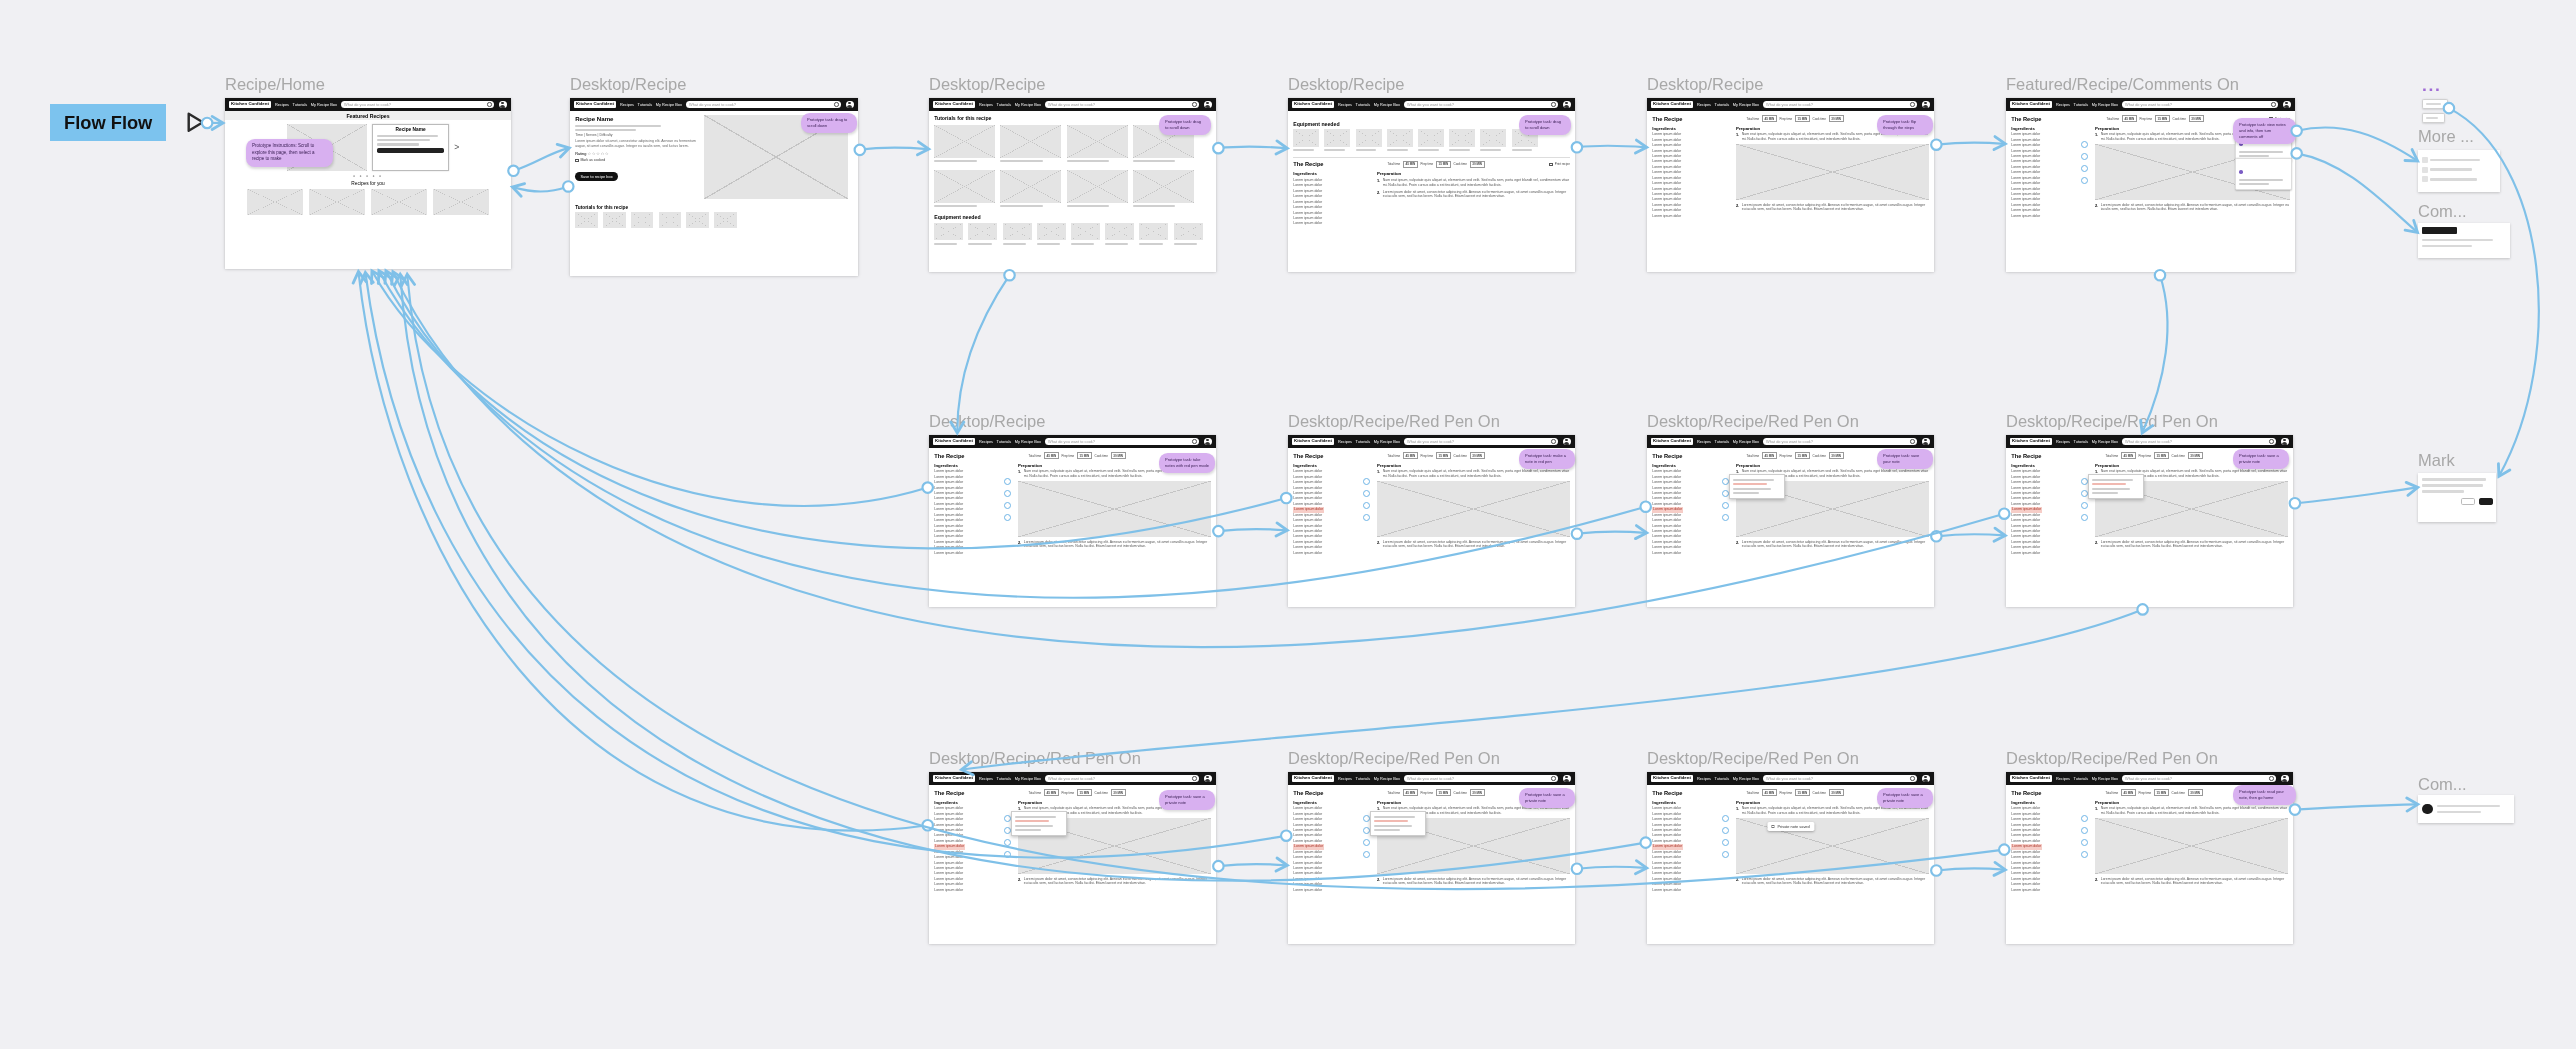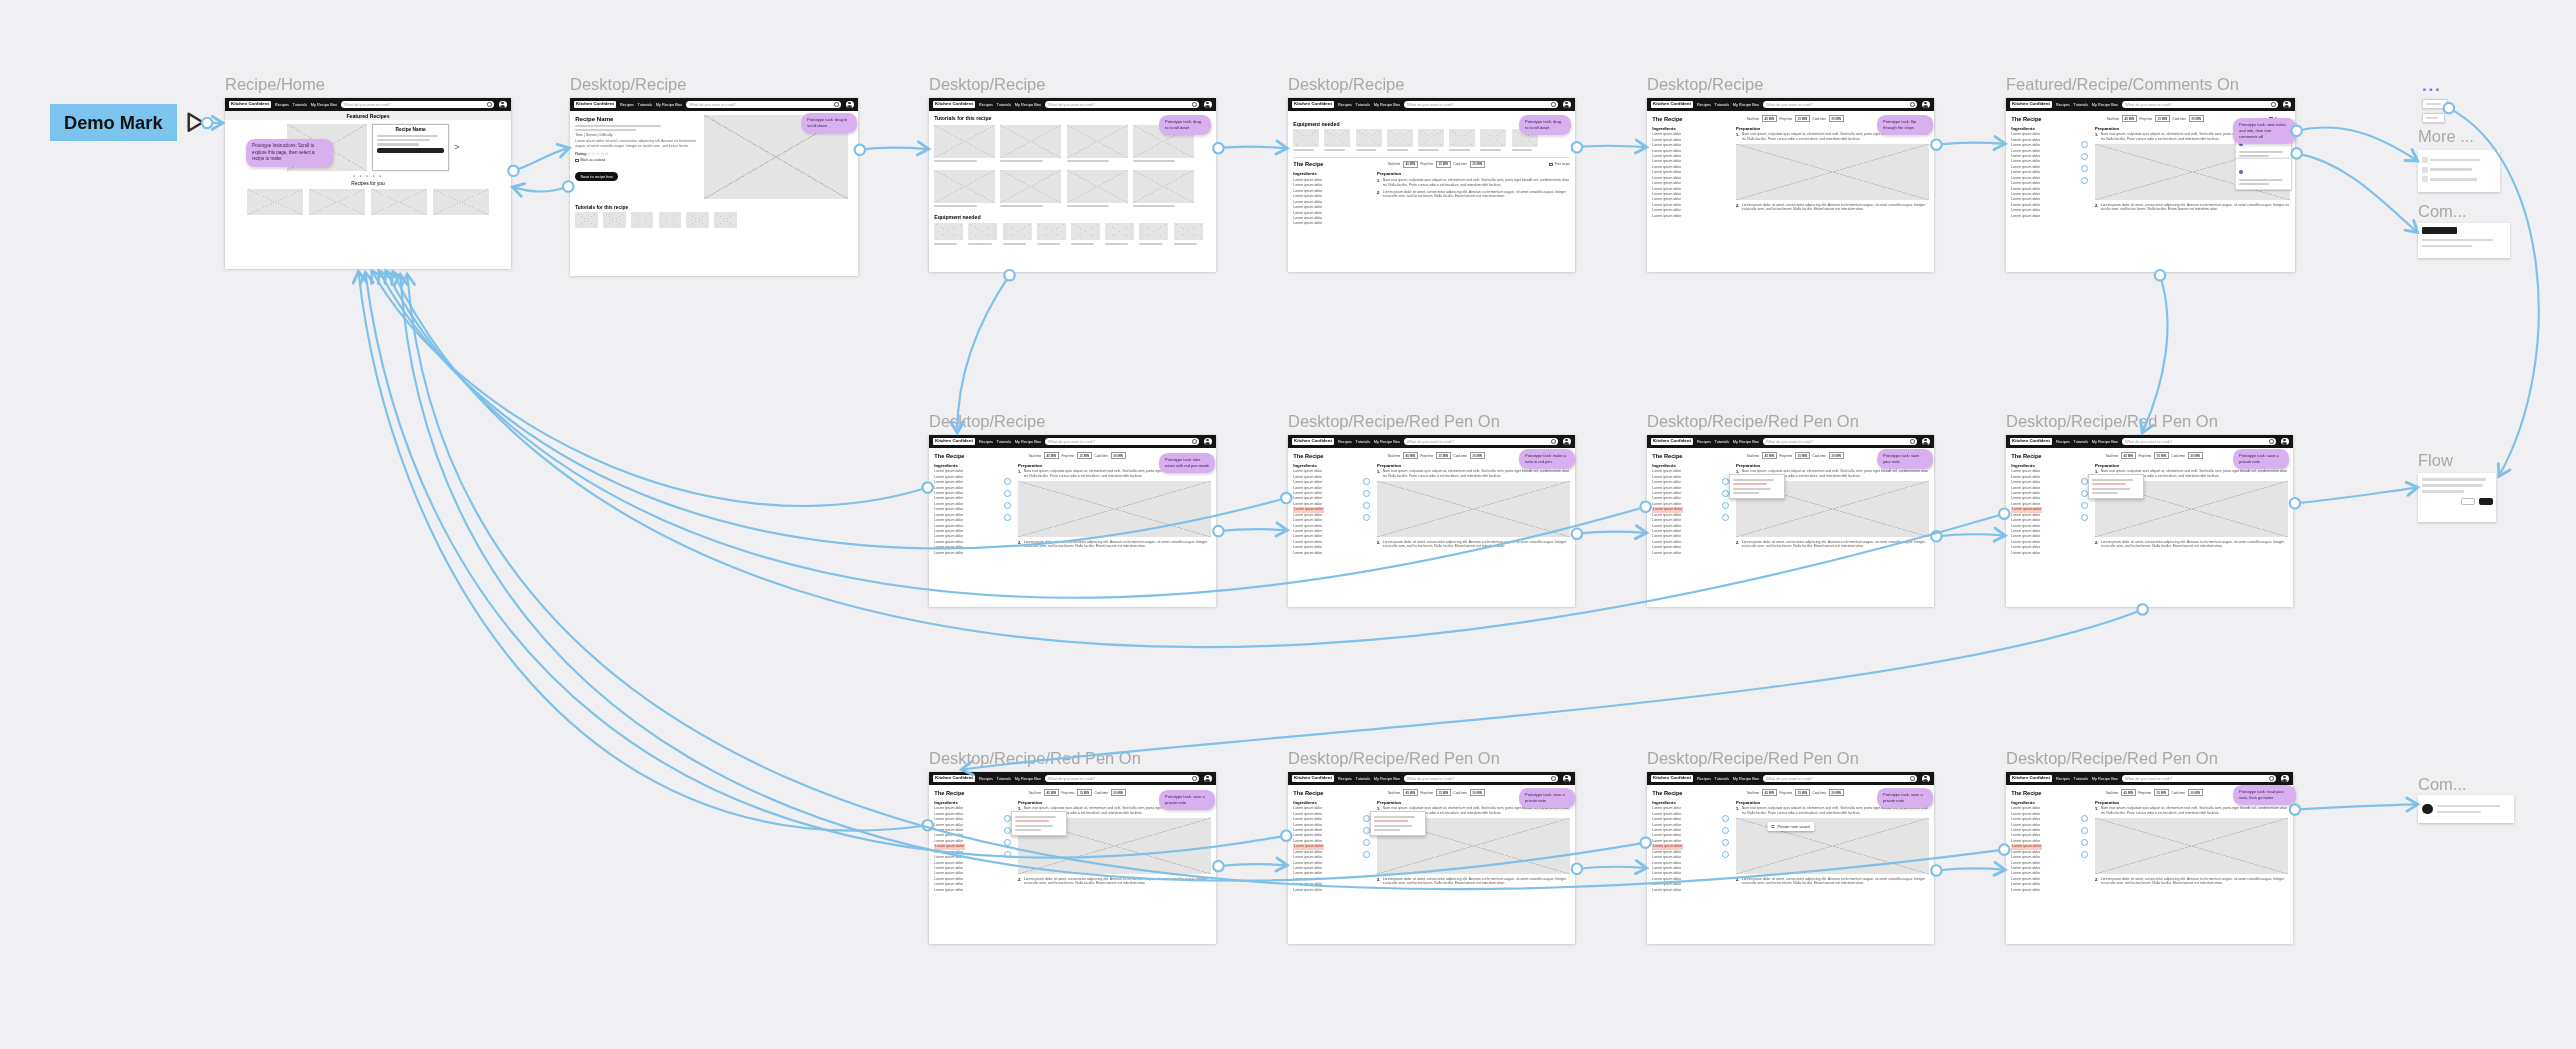--- a/index.html
+++ b/index.html
@@ -131,21 +131,21 @@
   
   .wires { position:absolute; left:0; top:0; z-index:9; pointer-events:none; }
   .wire { fill:none; stroke:#7fc0e8; stroke-width:2.5; }
 </style>
 </head>
 <body>
 
 <div class="canvas">
 
   <div class="flow-badge">
-    <span>Demo Mark</span>
+    <span>Flow Flow</span>
   </div>
   <svg class="flow-play" viewBox="0 0 12 12">
     <path d="M2.5,1.5 L10,6 L2.5,10.5 Z" fill="none" stroke="#2b2b2b" stroke-width="1.3" stroke-linejoin="round"></path>
   </svg>
 
   <div class="frame-wrap" style="left:225px;top:98px;width:286px;height:171px">
     <div class="frame-label">Recipe/Home</div>
     <div class="frame">
         <div class="site-header">
           <span class="logo-chip">Kitchen Confident</span>
@@ -1153,21 +1153,21 @@
       </div>
   </div>
 
   <div class="side-label" style="left:2418px;top:202px">Com...</div>
   <div class="mini" style="left:2418px;top:223px;width:92px;height:35px;padding:3.5px">
     <div class="mini-dark" style="width:35px;height:7px"></div>
     <div class="bar" style="width:71px;margin-top:5.2px"></div>
     <div class="bar" style="width:50px;margin-top:3.5px"></div>
   </div>
 
-  <div class="side-label" style="left:2418px;top:451px">Flow</div>
+  <div class="side-label" style="left:2418px;top:451px">Mark</div>
   <div class="mini" style="left:2418px;top:473px;width:78px;height:49px;padding:3.5px">
     <div class="bar" style="width:64px;margin-top:1.7px"></div>
     <div class="bar" style="width:61px;margin-top:3.5px"></div>
     <div class="bar" style="width:42px;margin-top:3.5px"></div>
     <div class="mini-btns">
       <span class="mini-btn"></span>
       <span class="mini-btn dark"></span>
     </div>
   </div>
 

